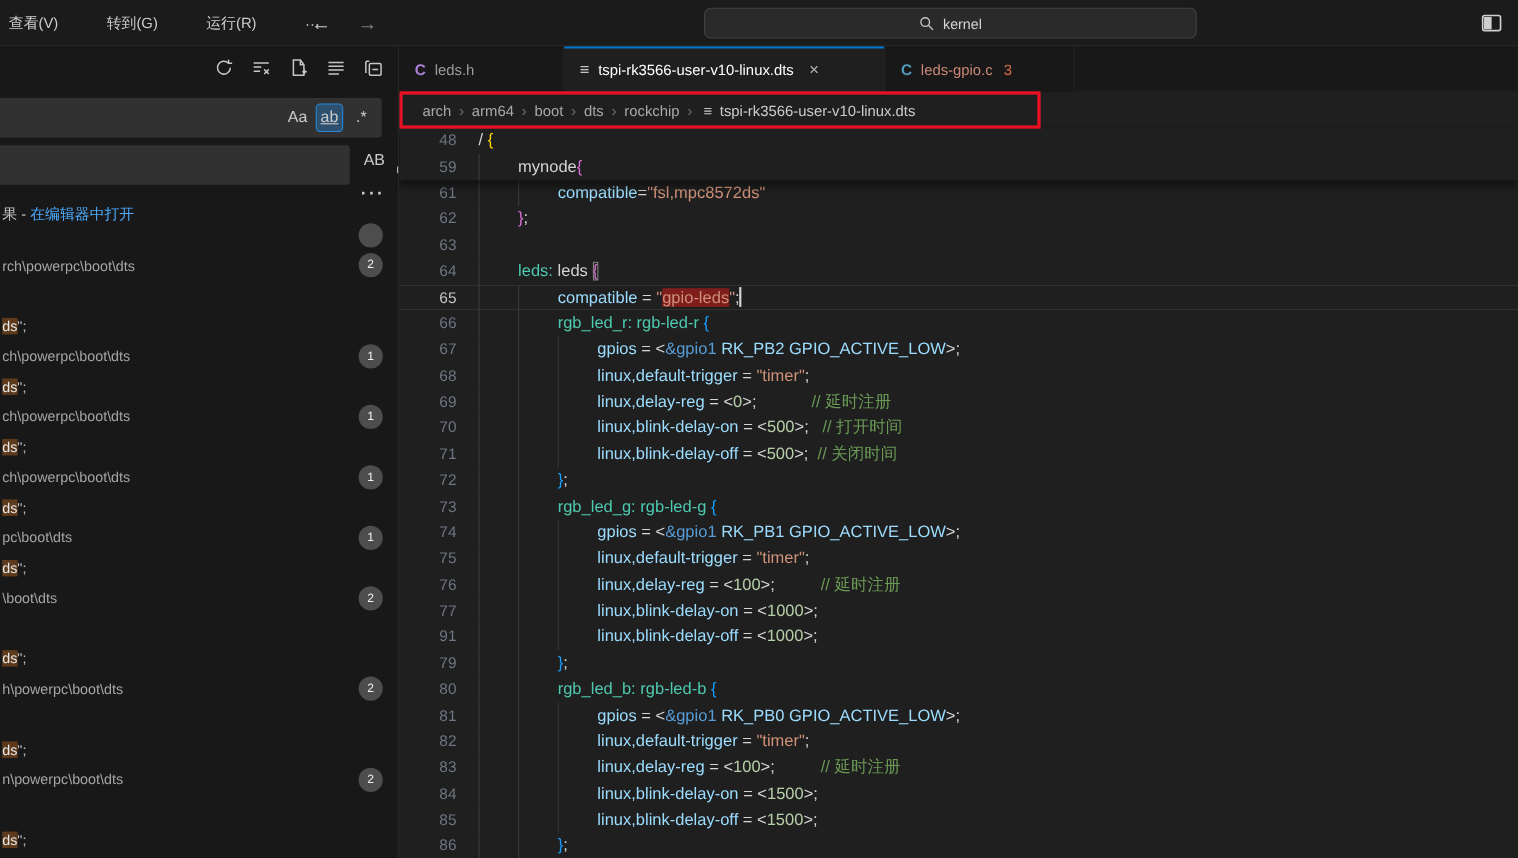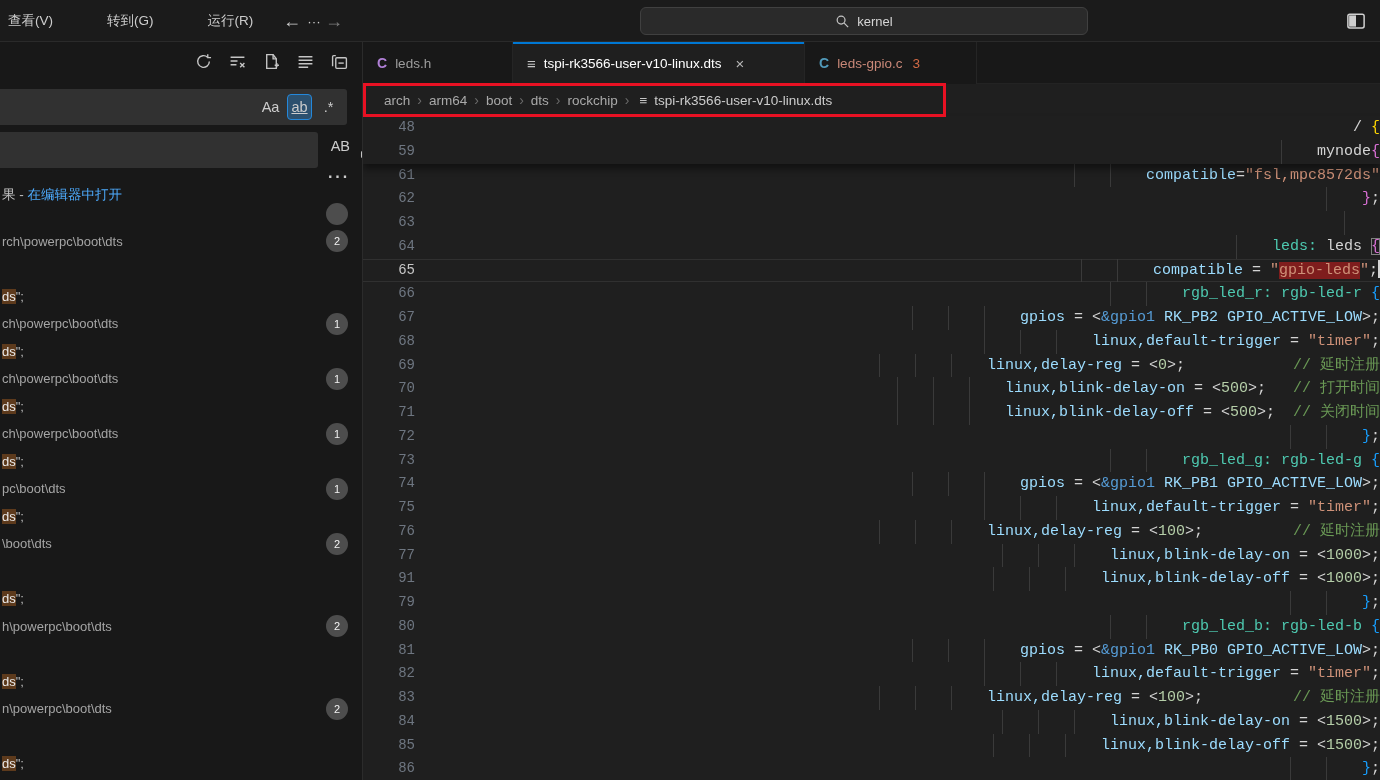--- a/index.html
+++ b/index.html
@@ -3,21 +3,21 @@
 <meta charset="utf-8">
 <style>
   * { margin:0; padding:0; box-sizing:border-box; }
   html,body { width:1380px; height:780px; overflow:hidden; background:#111; }
   body { font-family:"Liberation Sans","DejaVu Sans",sans-serif; color:#cccccc; }
   .app { position:relative; width:1380px; height:780px; background:#1f1f1f; }
 
   
   .titlebar { position:absolute; top:0; left:0; width:1380px; height:42px;
     background:#1b1b1b; border-bottom:1px solid #2a2a2a; }
-  .menus { position:absolute; left:2px; top:0; height:42px; display:flex; align-items:center; gap:42px;
+  .menus { position:absolute; left:2px; top:0; height:42px; display:flex; align-items:center; gap:32px;
     font-size:13.5px; color:#cccccc; }
   .menus span { padding:3px 6px; border-radius:5px; cursor:default; }
   .navarrows { position:absolute; left:283px; top:0; height:42px; display:flex; align-items:center; gap:24px; font-size:18px; }
   .arrow-fwd { color:#7d7d7d; }
   .cmdcenter { position:absolute; left:640px; top:7px; width:448px; height:28px; background:#2a2a2a;
     border:1px solid #404040; border-radius:6px; display:flex; align-items:center; justify-content:center;
     gap:7px; font-size:13px; color:#d6d6d6; }
   .tb-right { position:absolute; right:12px; top:9px; width:24px; height:24px; display:flex; align-items:center; justify-content:center; }
 
   
@@ -71,22 +71,22 @@
   .breadcrumb .sep { color:#6b6b6b; font-size:14px; }
   .breadcrumb .fico { color:#c5c5c5; margin-left:3px; }
   .breadcrumb .fname { color:#cccccc; }
   .redbox { position:absolute; left:0px; top:41px; width:583px; height:34px; border:3px solid #e81123;
     z-index:9; pointer-events:none; }
 
   
   .sticky { position:absolute; left:0; top:74px; right:0; z-index:3; background:#1f1f1f;
     box-shadow:0 5px 7px rgba(0,0,0,.45); }
   .codebody { position:absolute; left:0; top:121.5px; right:0; }
-  .cl { display:flex; height:23.76px; font-family:Liberation Mono, monospace;
-    font-size:15px; line-height:23.76px; white-space:pre;justify-content:space-between; }
+  .cl { display:flex; height:23.76px; font-family:Liberation Sans, sans-serif;
+    font-size:15px; line-height:23.76px; white-space:pre; }
   .cl .ln { width:52px; text-align:right; margin-right:20px; color:#6e7681; flex:none;
     font-size:14px; }
   .cl.cur { box-shadow:inset 0 1px 0 #303030, inset 0 -1px 0 #303030; }
   .cl.cur .ln { color:#c6c6c6; }
   .ct { white-space:pre; }
   .iu { display:inline-block; width:36px; height:23.76px; border-left:1px solid #3a3a3a; vertical-align:top; }
   .tk-d{color:#d4d4d4}.tk-p{color:#9CDCFE}.tk-s{color:#CE9178}.tk-n{color:#B5CEA8}
   .tk-r{color:#569CD6}.tk-c{color:#6A9955}.tk-l{color:#4EC9B0}
   .tk-y{color:#FFD700}.tk-m{color:#DA70D6}.tk-b{color:#179FFF}
   .tk-hl{color:#CE9178;background:#7f1d1d}

